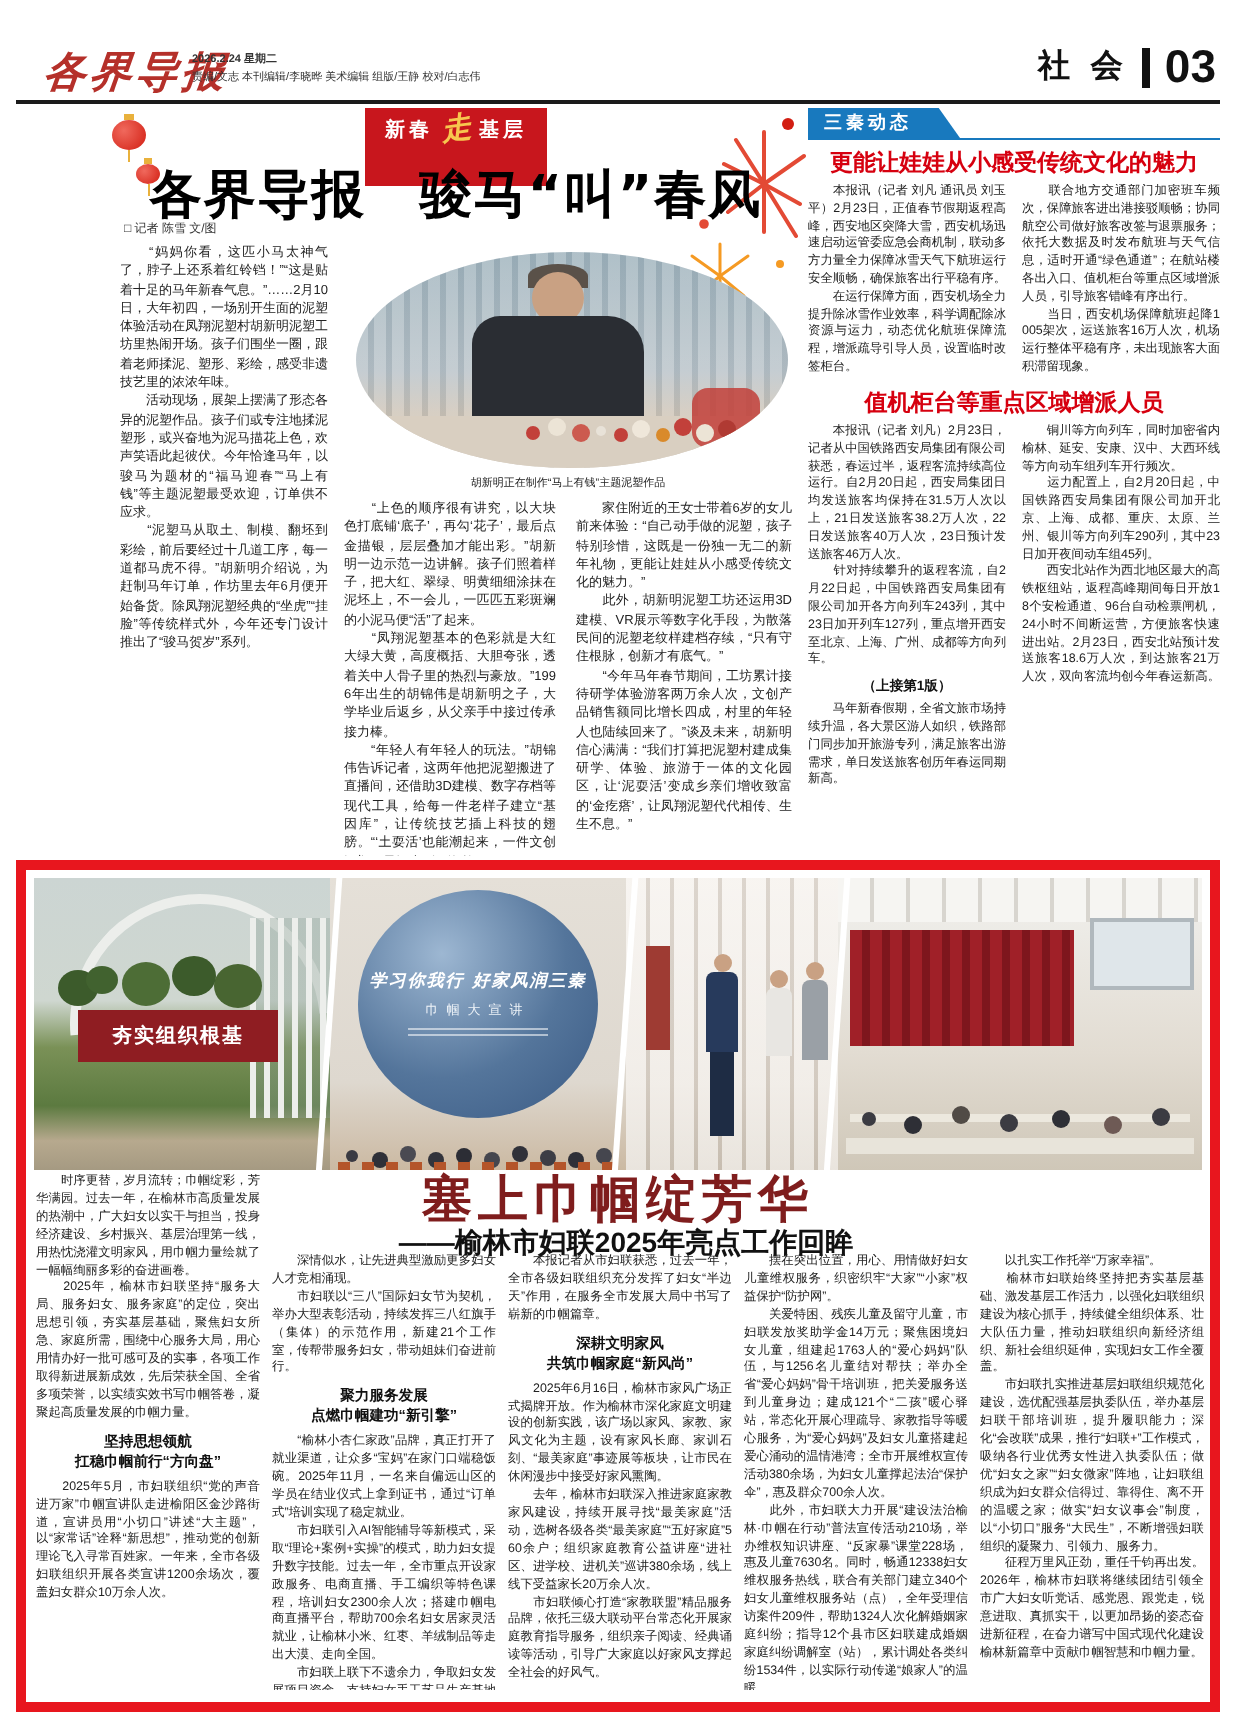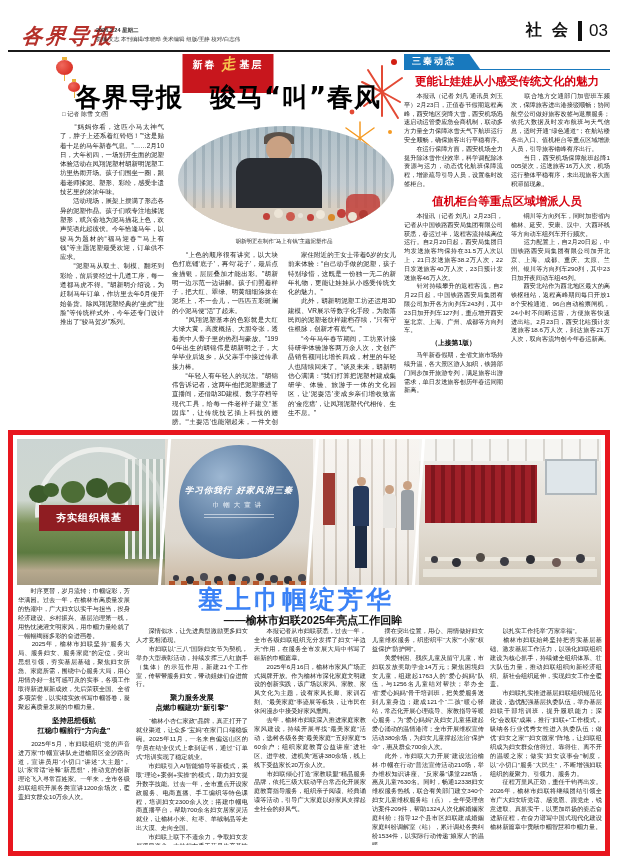--- a/index.html
+++ b/index.html
@@ -6,21 +6,21 @@
   .page{position:relative;width:618px;height:859px;background:#ffffff;margin:0 auto;overflow:hidden;
         font-family:"Liberation Sans","DejaVu Sans",sans-serif;color:#222;}
   
   .logo{position:absolute;left:22px;top:22px;font-family:"DejaVu Serif",serif;font-style:italic;
         font-weight:bold;font-size:21px;color:#b5302a;letter-spacing:2px;transform:skewX(-6deg);}
   .mh-meta{position:absolute;left:96px;top:26px;font-size:5.5px;color:#333;line-height:9px;white-space:pre-line;}
   .mh-date{font-weight:bold;}
   .section-box{position:absolute;right:10px;top:20px;display:flex;align-items:center;gap:7px;}
   .section-label{font-size:16px;font-weight:900;color:#111;letter-spacing:3px;}
   .section-divider{width:4px;height:20px;background:#111;}
-  .page-no{font-size:17px;font-weight:400;color:#111;}
+  .page-no{font-size:23px;font-weight:700;color:#111;}
   .head-rule{position:absolute;left:8px;right:8px;top:50px;height:2px;background:#1b1b1b;}
   
   .lead{position:absolute;left:56px;top:54px;width:344px;height:380px;}
   .banner{position:absolute;left:50%;top:0;transform:translateX(-50%);background:#c8161d;color:#fff;
           padding:1px 10px 19px;white-space:nowrap;display:flex;align-items:center;gap:4px;}
   .banner .b-txt{font-size:10px;font-weight:bold;letter-spacing:2px;}
   .banner .b-script{font-family:"DejaVu Serif",serif;font-style:italic;font-weight:bold;font-size:15px;
           color:#f7c64e;display:inline-block;transform:rotate(-8deg);}
   .lantern{position:absolute;border-radius:50%;background:radial-gradient(circle at 35% 35%,#f0695d,#d21e12);}
   .lantern::before{content:"";position:absolute;left:35%;top:-3px;width:30%;height:3px;background:#e9b13c;}
@@ -100,23 +100,23 @@
   .ceiling-lines{position:absolute;left:0;top:0;width:100%;height:22px;
         background:repeating-linear-gradient(90deg,#f6f5f2 0 16px,#d8d5cf 16px 18px);}
   .curtain{position:absolute;left:6px;top:26px;width:112px;height:58px;
         background:repeating-linear-gradient(90deg,#a02028 0 6px,#7e161d 6px 10px);}
   .screen{position:absolute;right:4px;top:20px;width:48px;height:32px;background:#dfe6ea;border:2px solid #b0b8bd;}
   .people-row{position:absolute;left:12px;bottom:22px;width:7px;height:7px;border-radius:50%;background:#3b3b42;
         box-shadow:22px 3px 0 1px #2e2f36,46px -2px 0 1px #514b46,70px 2px 0 1px #3b3b42,96px 0 0 1px #2e2f36,
         122px 3px 0 1px #6e5a55,146px -1px 0 1px #3b3b42;}
   .tables{position:absolute;left:4px;bottom:8px;width:174px;height:8px;background:#e8e4da;box-shadow:0 -14px 0 -2px #ece8de;}
   
-  .feat-title{position:absolute;left:123px;top:148px;width:320px;text-align:center;color:#3b82f6;font-size:25px;
+  .feat-title{position:absolute;left:136px;top:148px;width:320px;text-align:center;color:#7f1d1d;font-size:25px;
         font-weight:900;letter-spacing:3px;font-family:"DejaVu Sans",sans-serif;white-space:nowrap;}
-  .feat-sub{position:absolute;left:140px;top:178px;width:320px;text-align:center;color:#111;font-size:11px;
+  .feat-sub{position:absolute;left:140px;top:178px;width:320px;text-align:center;color:#111;font-size:14px;
         font-weight:bold;white-space:nowrap;}
   .feat-col{position:absolute;width:112px;font-size:6.2px;line-height:8.9px;text-align:justify;color:#222;
         overflow:hidden;word-break:break-all;}
   .feat-col p{margin:0;white-space:pre-line;}
   .feat-head{font-weight:bold;font-size:7.3px;line-height:10px;text-align:center;margin:4px 0;color:#111;
         white-space:pre-line;}
   .fc1{left:5px;top:152px;height:258px;}
   .fc2{left:123px;top:192px;height:218px;}
   .fc3{left:241px;top:192px;height:218px;}
   .fc4{left:359px;top:192px;height:218px;}
@@ -272,20 +272,22 @@
     </div>
     <div class="feat-col fc1">
       <p>　　时序更替，岁月流转；巾帼绽彩，芳华满园。过去一年，在榆林市高质量发展的热潮中，广大妇女以实干与担当，投身经济建设、乡村振兴、基层治理第一线，用热忱浇灌文明家风，用巾帼力量绘就了一幅幅绚丽多彩的奋进画卷。
 　　2025年，榆林市妇联坚持“服务大局、服务妇女、服务家庭”的定位，突出思想引领，夯实基层基础，聚焦妇女所急、家庭所需，围绕中心服务大局，用心用情办好一批可感可及的实事，各项工作取得新进展新成效，先后荣获全国、全省多项荣誉，以实绩实效书写巾帼答卷，凝聚起高质量发展的巾帼力量。</p>
       <div class="feat-head">坚持思想领航
 扛稳巾帼前行“方向盘”</div>
       <p>　　2025年5月，市妇联组织“党的声音进万家”巾帼宣讲队走进榆阳区金沙路街道，宣讲员用“小切口”讲述“大主题”，以“家常话”诠释“新思想”，推动党的创新理论飞入寻常百姓家。一年来，全市各级妇联组织开展各类宣讲1200余场次，覆盖妇女群众10万余人次。</p>
     </div>
     <div class="feat-col fc3">
       <p>　　本报记者从市妇联获悉，过去一年，全市各级妇联组织充分发挥了妇女“半边天”作用，在服务全市发展大局中书写了崭新的巾帼篇章。</p>
+      <div class="feat-head">深耕文明家风
+共筑巾帼家庭“新风尚”</div>
       <p>　　2025年6月16日，榆林市家风广场正式揭牌开放。作为榆林市深化家庭文明建设的创新实践，该广场以家风、家教、家风文化为主题，设有家风长廊、家训石刻、“最美家庭”事迹展等板块，让市民在休闲漫步中接受好家风熏陶。
 　　去年，榆林市妇联深入推进家庭家教家风建设，持续开展寻找“最美家庭”活动，选树各级各类“最美家庭”“五好家庭”560余户；组织家庭教育公益讲座“进社区、进学校、进机关”巡讲380余场，线上线下受益家长20万余人次。
 　　市妇联倾心打造“家教联盟”精品服务品牌，依托三级大联动平台常态化开展家庭教育指导服务，组织亲子阅读、经典诵读等活动，引导广大家庭以好家风支撑起全社会的好风气。</p>
 
     </div>
     <div class="feat-col fc4">
       <p>　　摆在突出位置，用心、用情做好妇女儿童维权服务，织密织牢“大家”“小家”权益保护“防护网”。
 　　关爱特困、残疾儿童及留守儿童，市妇联发放奖助学金14万元；聚焦困境妇女儿童，组建起1763人的“爱心妈妈”队伍，与1256名儿童结对帮扶；举办全省“爱心妈妈”骨干培训班，把关爱服务送到儿童身边；建成121个“二孩”暖心驿站，常态化开展心理疏导、家教指导等暖心服务，为“爱心妈妈”及妇女儿童搭建起爱心涌动的温情港湾；全市开展维权宣传活动380余场，为妇女儿童撑起法治“保护伞”，惠及群众700余人次。
 　　此外，市妇联大力开展“建设法治榆林·巾帼在行动”普法宣传活动210场，举办维权知识讲座、“反家暴”课堂228场，惠及儿童7630名。同时，畅通12338妇女维权服务热线，联合有关部门建立340个妇女儿童维权服务站（点），全年受理信访案件209件，帮助1324人次化解婚姻家庭纠纷；指导12个县市区妇联建成婚姻家庭纠纷调解室（站），累计调处各类纠纷1534件，以实际行动传递“娘家人”的温暖。</p>
     </div>

